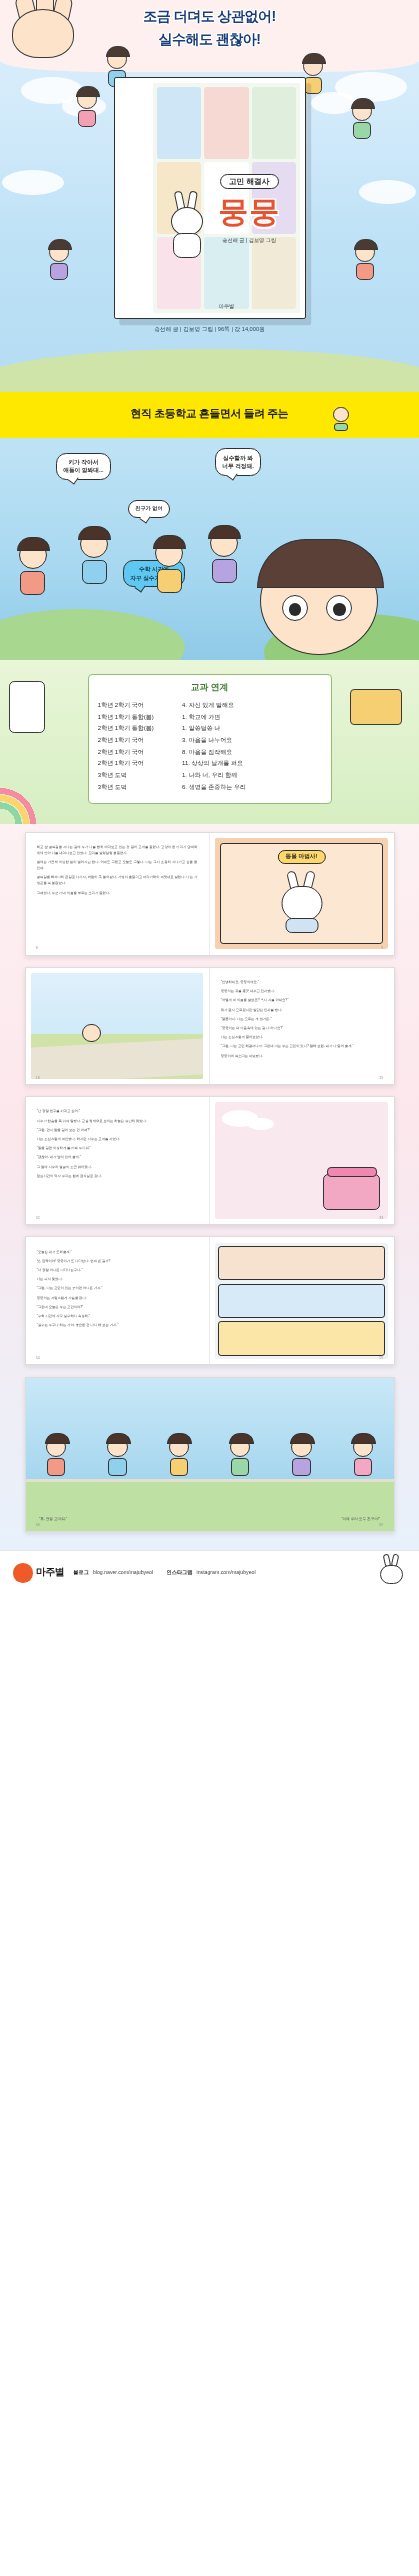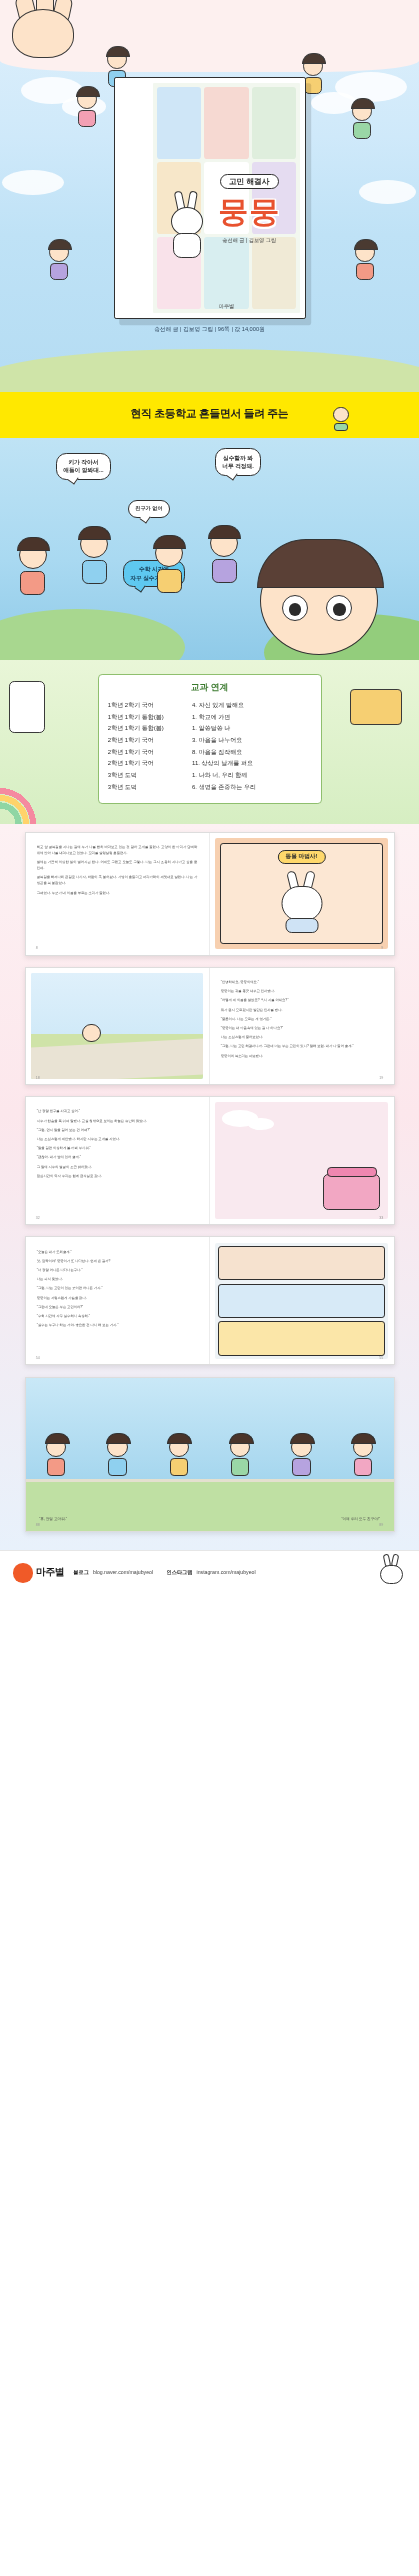--- a/index.html
+++ b/index.html
@@ -153,21 +153,21 @@
   .bigface .pupil{ position:absolute; width:12.4px; height:12.4px; background:#2b2b2b; border-radius:50%; left:6.2px; top:7.2px;}
   .scene-hill{ position:absolute; left:-31px; bottom:-26px; width:216px; height:77px; background:#a8d78f; border-radius:50%; }
   .scene-hill2{ position:absolute; right:-41px; bottom:-31px; width:196px; height:77px; background:#93cd7c; border-radius:50%; }
 
   
   .curri{
     position:relative; padding:13.4px 0 20.6px;
     background: linear-gradient(180deg,#e9f6d8 0%, #d6eec2 100%);
   }
   .curri-card{
-    width:224px; margin:0 auto; background:#ffffff; border:1px solid #8fbf6e; border-radius:4.1px;
+    width:244px; margin:0 auto; background:#ffffff; border:1px solid #8fbf6e; border-radius:4.1px;
     padding:7.2px 9.3px 9.3px;
   }
   .curri-title{
     font-size:8.8px; font-weight:bold; color:#3b7a2e; text-align:center; margin-bottom:6.2px;
   }
   .curri-list{ list-style:none; margin:0; padding:0; }
   .curri-list li{
     font-size:6px; color:#2e2e2e; line-height:1.95; display:flex; gap:7.2px;
   }
   .curri-list li span.a{ min-width:77px; }
@@ -282,20 +282,24 @@
   <section class="hero">
     <div class="hero-top-band"></div>
 
     <div class="hand">
       <div class="f1"></div>
         <div class="f2"></div>
         <div class="f3"></div>
       <div class="palm"></div>
     </div>
 
+    <div class="hero-title">
+      <div class="l1">조금 더뎌도 상관없어!</div>
+      <div class="l2">실수해도 괜찮아!</div>
+    </div>
 
     <div class="cloud c1"></div>
     <div class="cloud c2"></div>
     <div class="cloud c3"></div>
     <div class="cloud c4"></div>
     <div class="cloud c5"></div>
     <div class="cloud c6"></div>
 
     <div class="mini-char" style="left:77px; top:89px;">
       <div class="mini-head">

